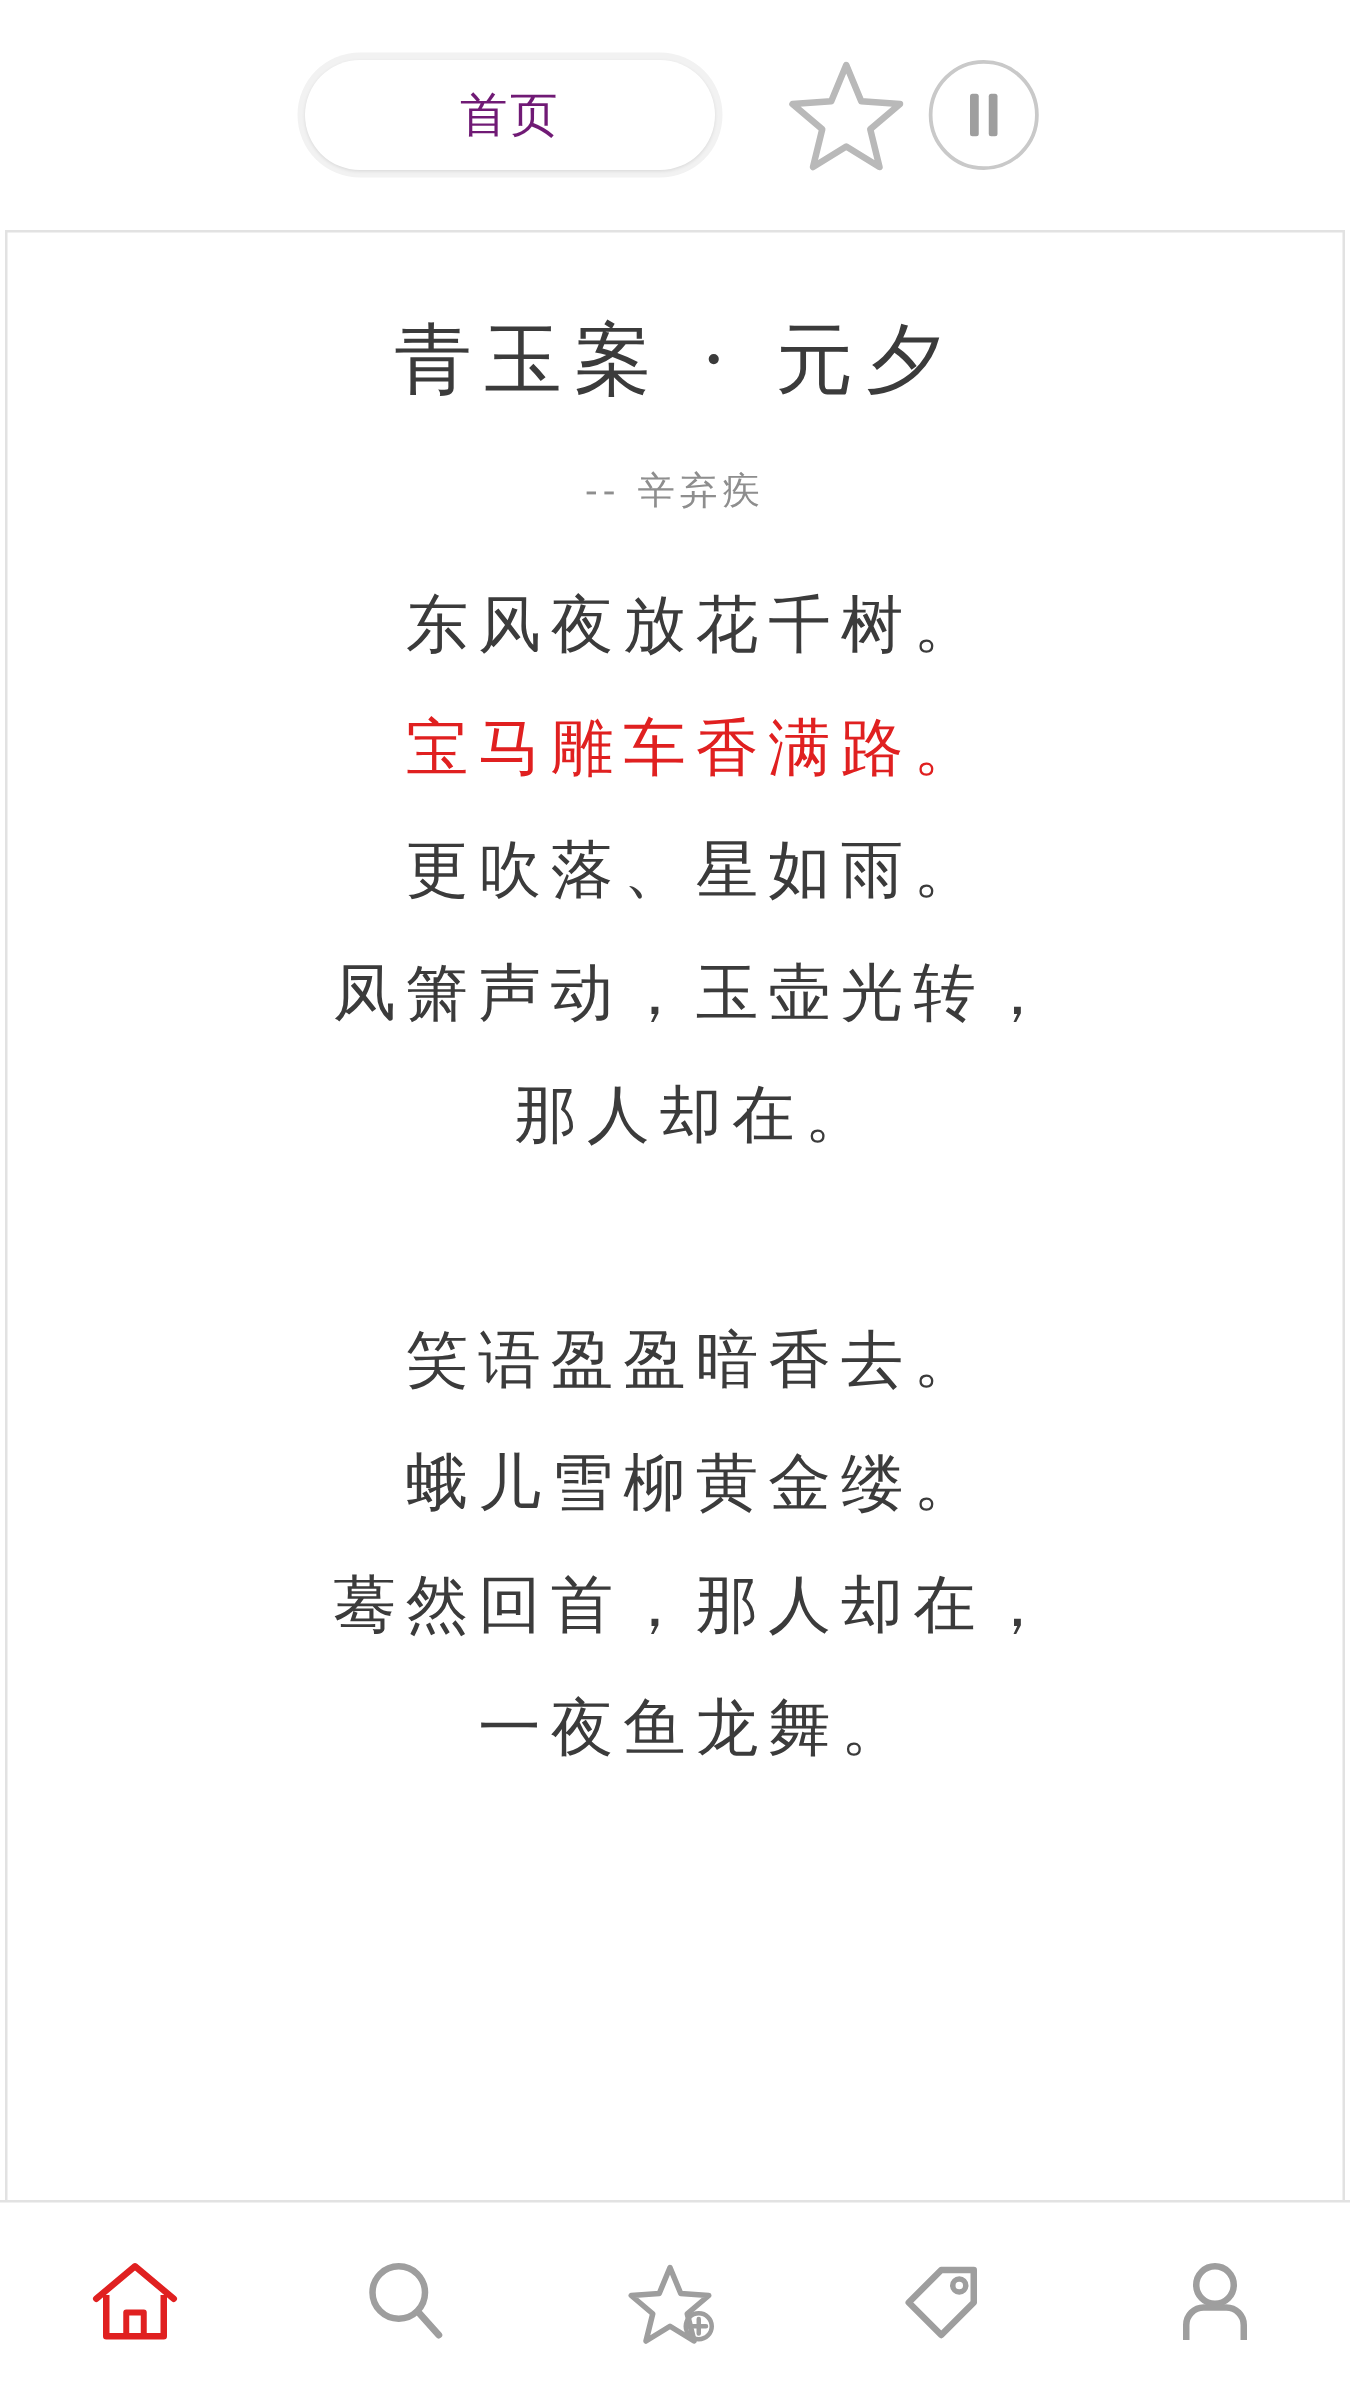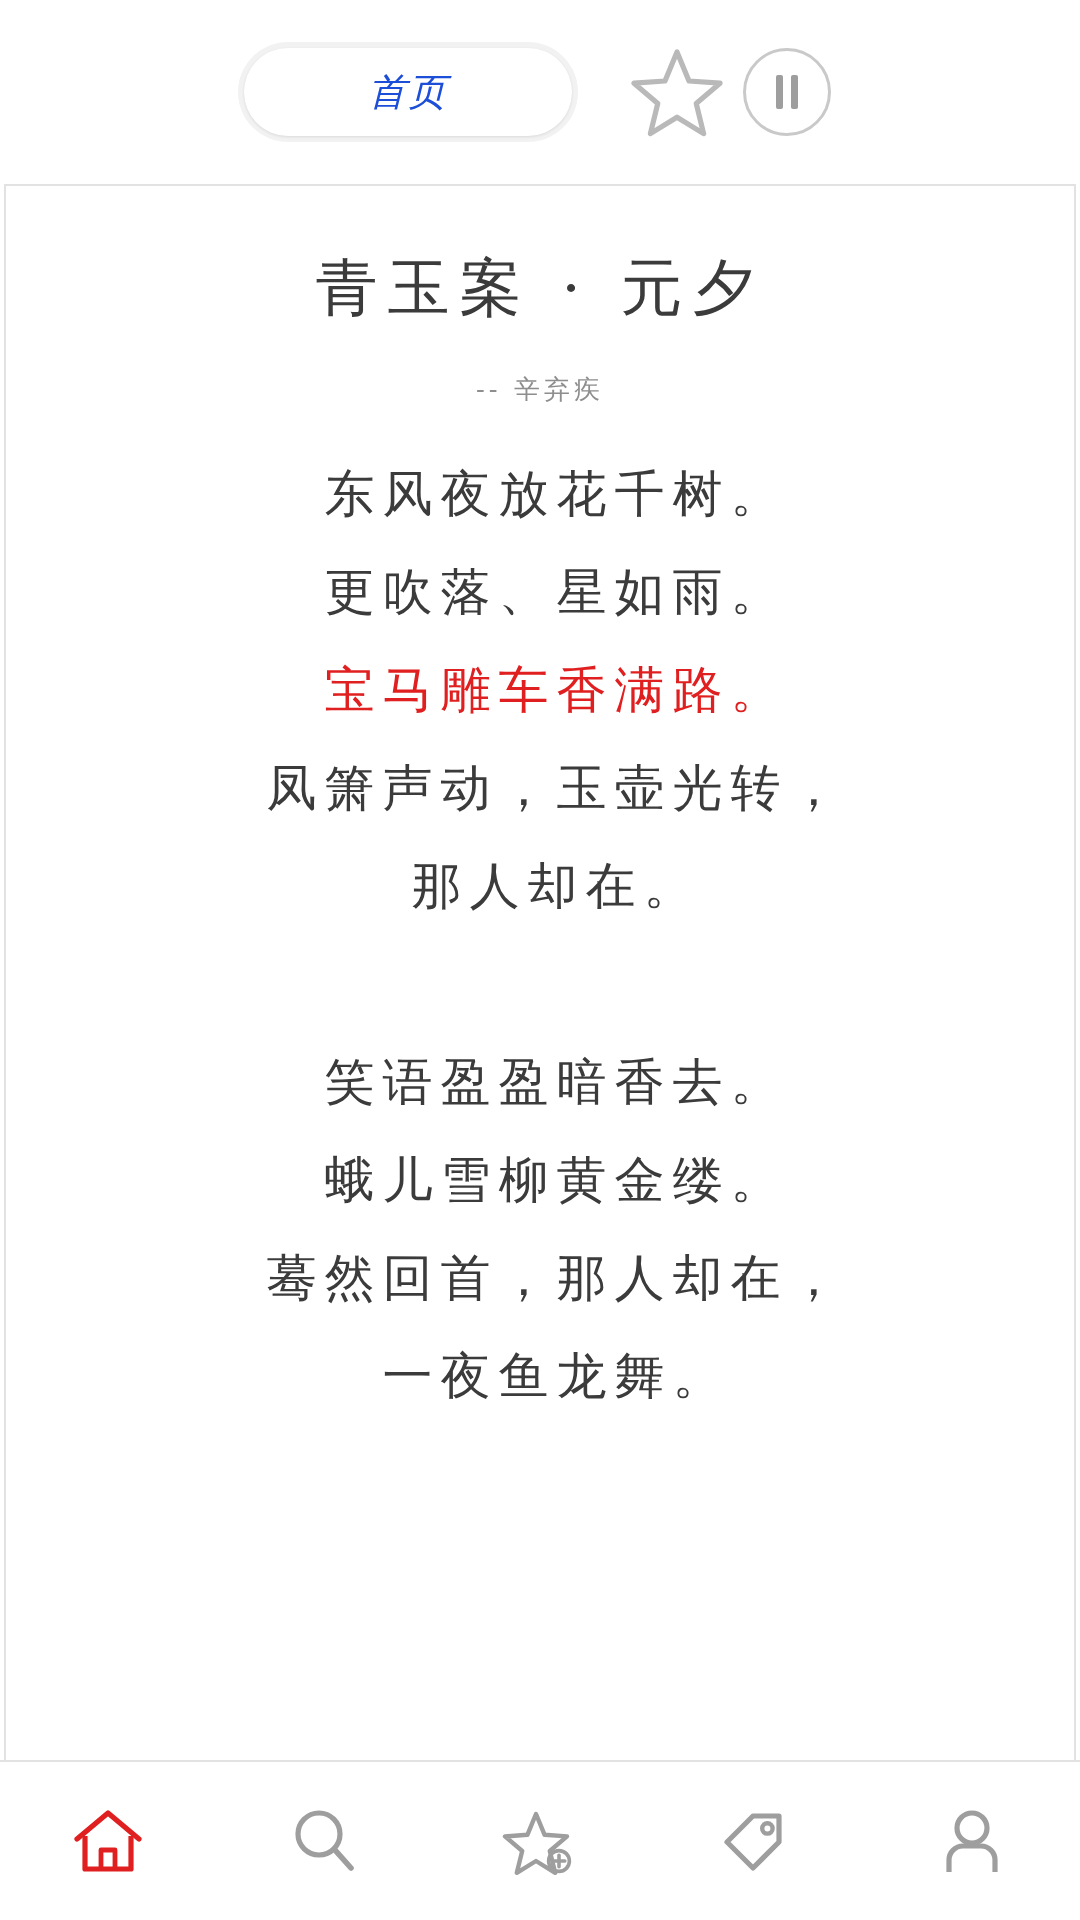--- a/index.html
+++ b/index.html
@@ -46,23 +46,22 @@
     display: flex;
     align-items: center;
     justify-content: center;
     font-size: 38px;
     color: #9b9b9b;
     letter-spacing: 2px;
     font-family: "DejaVu Sans", sans-serif;
   }
   .seg-item.active {
     background: #ffffff;
-    color: #1d4ed8;
+    color: #701a75;
     box-shadow: 0 1px 3px rgba(0,0,0,0.10);
-    font-style: italic;
   }
   .icon-btn {
     width: 110px;
     height: 110px;
     display: flex;
     align-items: center;
     justify-content: center;
   }
   .star-top svg { display: block; }
   .pause-circle {
@@ -99,21 +98,21 @@
   .poem-title {
     text-align: center;
     font-size: 62px;
     letter-spacing: 10px;
     color: #3b3b3b;
     font-family: "DejaVu Serif", serif;
     font-weight: normal;
   }
   .poem-author {
     text-align: center;
-    font-size: 26px;
+    font-size: 30px;
     color: #8e8e8e;
     letter-spacing: 4px;
     margin-top: 42px;
     font-family: "DejaVu Serif", serif;
   }
   .poem-body {
     margin-top: 38px;
   }
   .poem-line {
     text-align: center;
@@ -173,22 +172,22 @@
     </div>
 
   </div>
 
   <div class="card-wrap">
     <div class="poem-card">
       <div class="poem-title">青玉案 · 元夕</div>
       <div class="poem-author">-- 辛弃疾</div>
       <div class="poem-body">
         <div class="poem-line">东风夜放花千树。</div>
+        <div class="poem-line highlight">宝马雕车香满路。</div>
         <div class="poem-line">更吹落、星如雨。</div>
-        <div class="poem-line highlight">宝马雕车香满路。</div>
         <div class="poem-line">凤箫声动，玉壶光转，</div>
         <div class="poem-line">那人却在。</div>
         <div class="poem-line blank"> </div>
         <div class="poem-line">笑语盈盈暗香去。</div>
         <div class="poem-line">蛾儿雪柳黄金缕。</div>
         <div class="poem-line">蓦然回首，那人却在，</div>
         <div class="poem-line">一夜鱼龙舞。</div>
       </div>
     </div>
   </div>

